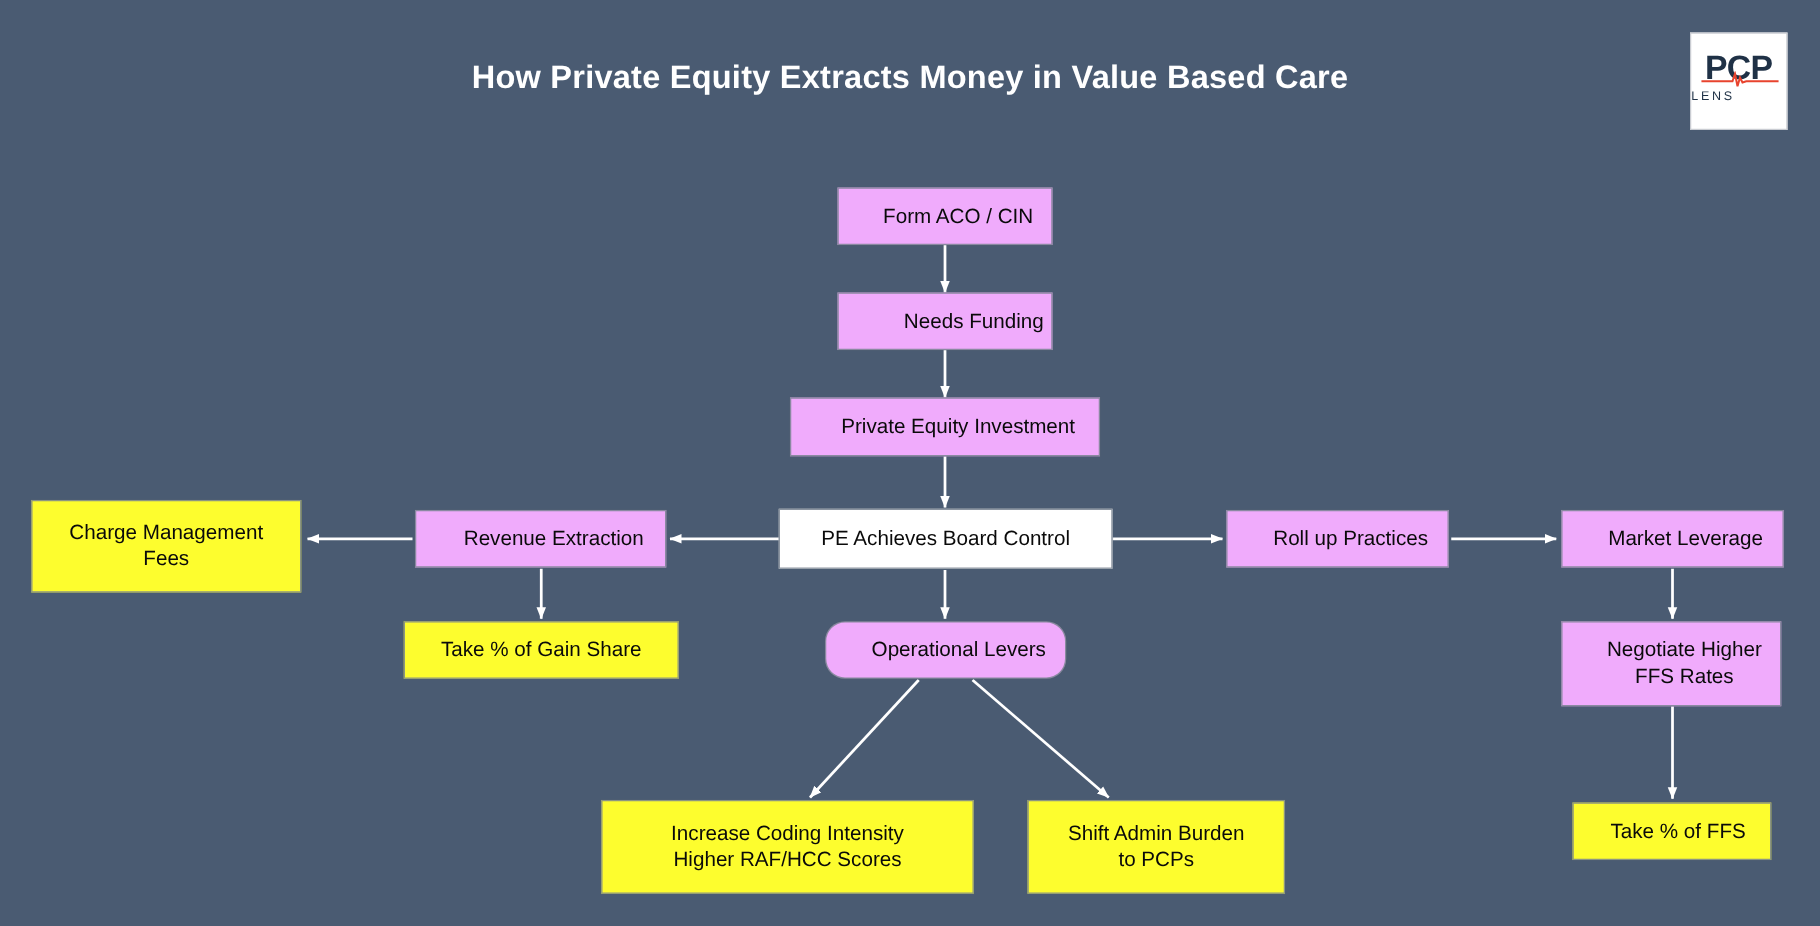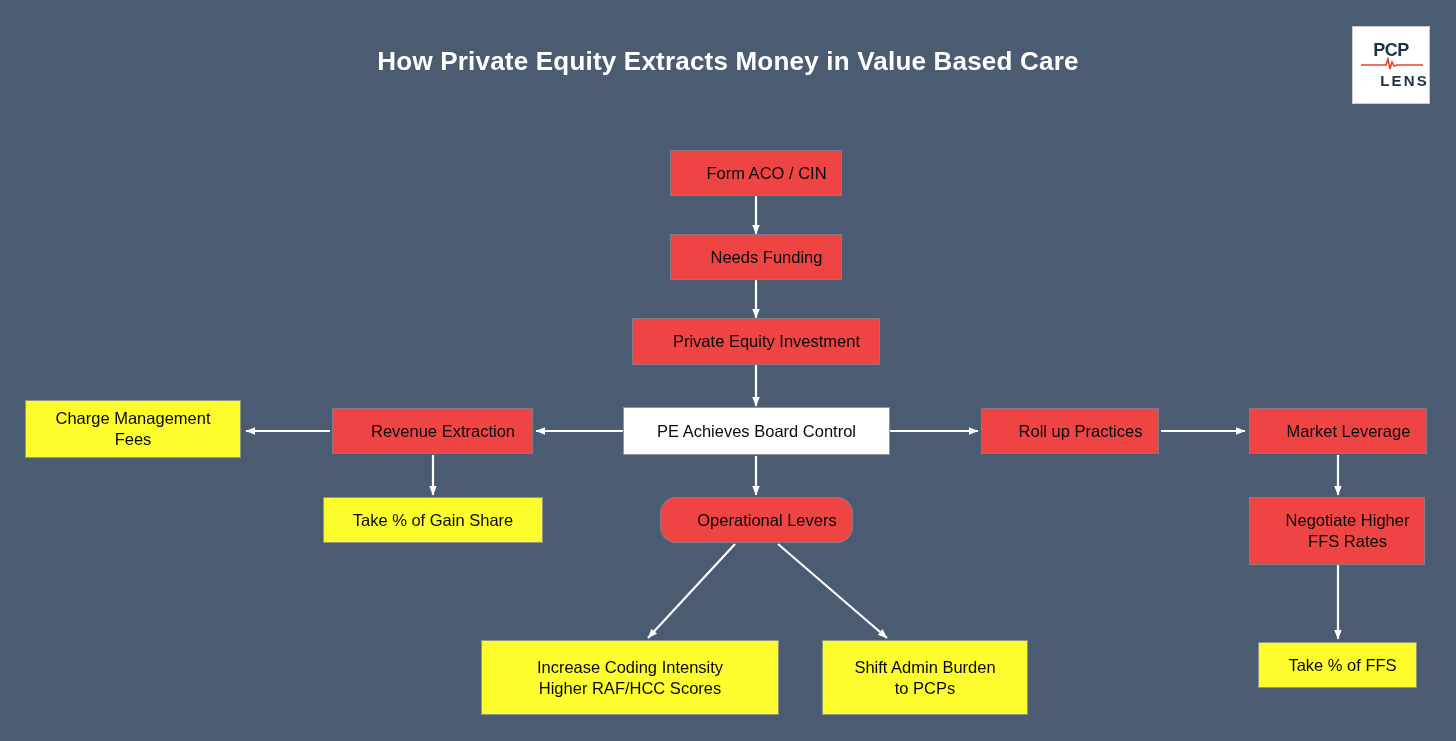--- a/index.html
+++ b/index.html
@@ -47,34 +47,34 @@
     position: relative;
     width: 100%;
     height: 100%;
   }
   .logo-pcp {
     position: absolute;
     left: 0;
     top: 14px;
     width: 100%;
     text-align: center;
-    font-size: 18px;
+    font-size: 27px;
     font-weight: bold;
     color: #1f3146;
     letter-spacing: -0.5px;
     line-height: 1;
   }
   .logo-lens {
     position: absolute;
     left: 0;
     top: 46px;
     width: 100%;
-    text-align: right;
-    font-size: 15px;
-    font-weight: bold;
+    text-align: left;
+    font-size: 10px;
+    font-weight: normal;
     color: #1f3146;
     letter-spacing: 2.2px;
     line-height: 1;
   }
   .logo-ekg {
     position: absolute;
     left: 8px;
     top: 30px;
     width: 62px;
     height: 14px;
@@ -87,21 +87,21 @@
     align-items: center;
     justify-content: center;
     text-align: center;
     color: #0a0a0a;
     font-size: 16.5px;
     line-height: 1.25;
     border: 1px solid rgba(120,130,145,0.85);
     box-shadow: 0 0 0 0.5px rgba(90,100,115,0.35);
     padding: 2px 6px;
   }
-  .node.white { background: #ef4444; padding-left: 27px; }
+  .node.white { background: #f0abfc; padding-left: 27px; }
   .node.pink  { background: #ffffff; }
   .node.yellow{ background: #fdfd2e; }
 
   
   #arrows {
     position: absolute;
     left: 0;
     top: 0;
     width: 1456px;
     height: 741px;
@@ -158,37 +158,37 @@
       <line x1="1338" y1="455" x2="1338" y2="495"></line>
 
       <line x1="1338" y1="565" x2="1338" y2="639"></line>
     </g>
   </svg>
 
   <div class="node white" style="left:670px; top:150px; width:172px; height:46px;">
     <span>Form ACO / CIN</span>
   </div>
 
-  <div class="node white" style="left:670px; top:234px; width:172px; height:46px;">
+  <div class="node white" style="left:670px; top:234px; width:172px; height:46px;justify-content:flex-end;">
     <span>Needs Funding</span>
   </div>
 
   <div class="node white" style="left:632px; top:318px; width:248px; height:47px;">
     <span>Private Equity Investment</span>
   </div>
 
   <div class="node pink" style="left:623px; top:407px; width:267px; height:48px;">
     <span>PE Achieves Board Control</span>
   </div>
 
   <div class="node white" style="left:332px; top:408px; width:201px; height:46px;">
     <span>Revenue Extraction</span>
   </div>
 
-  <div class="node yellow" style="left:25px; top:400px; width:216px; height:58px; flex-direction:column;">
+  <div class="node yellow" style="left:25px; top:400px; width:216px; height:74px; flex-direction:column;">
     <span>Charge Management</span>
     <span>Fees</span>
   </div>
 
   <div class="node yellow" style="left:323px; top:497px; width:220px; height:46px;">
     <span>Take % of Gain Share</span>
   </div>
 
   <div class="node white" style="left:660px; top:497px; width:193px; height:46px;border-radius:16px;">
     <span>Operational Levers</span>

